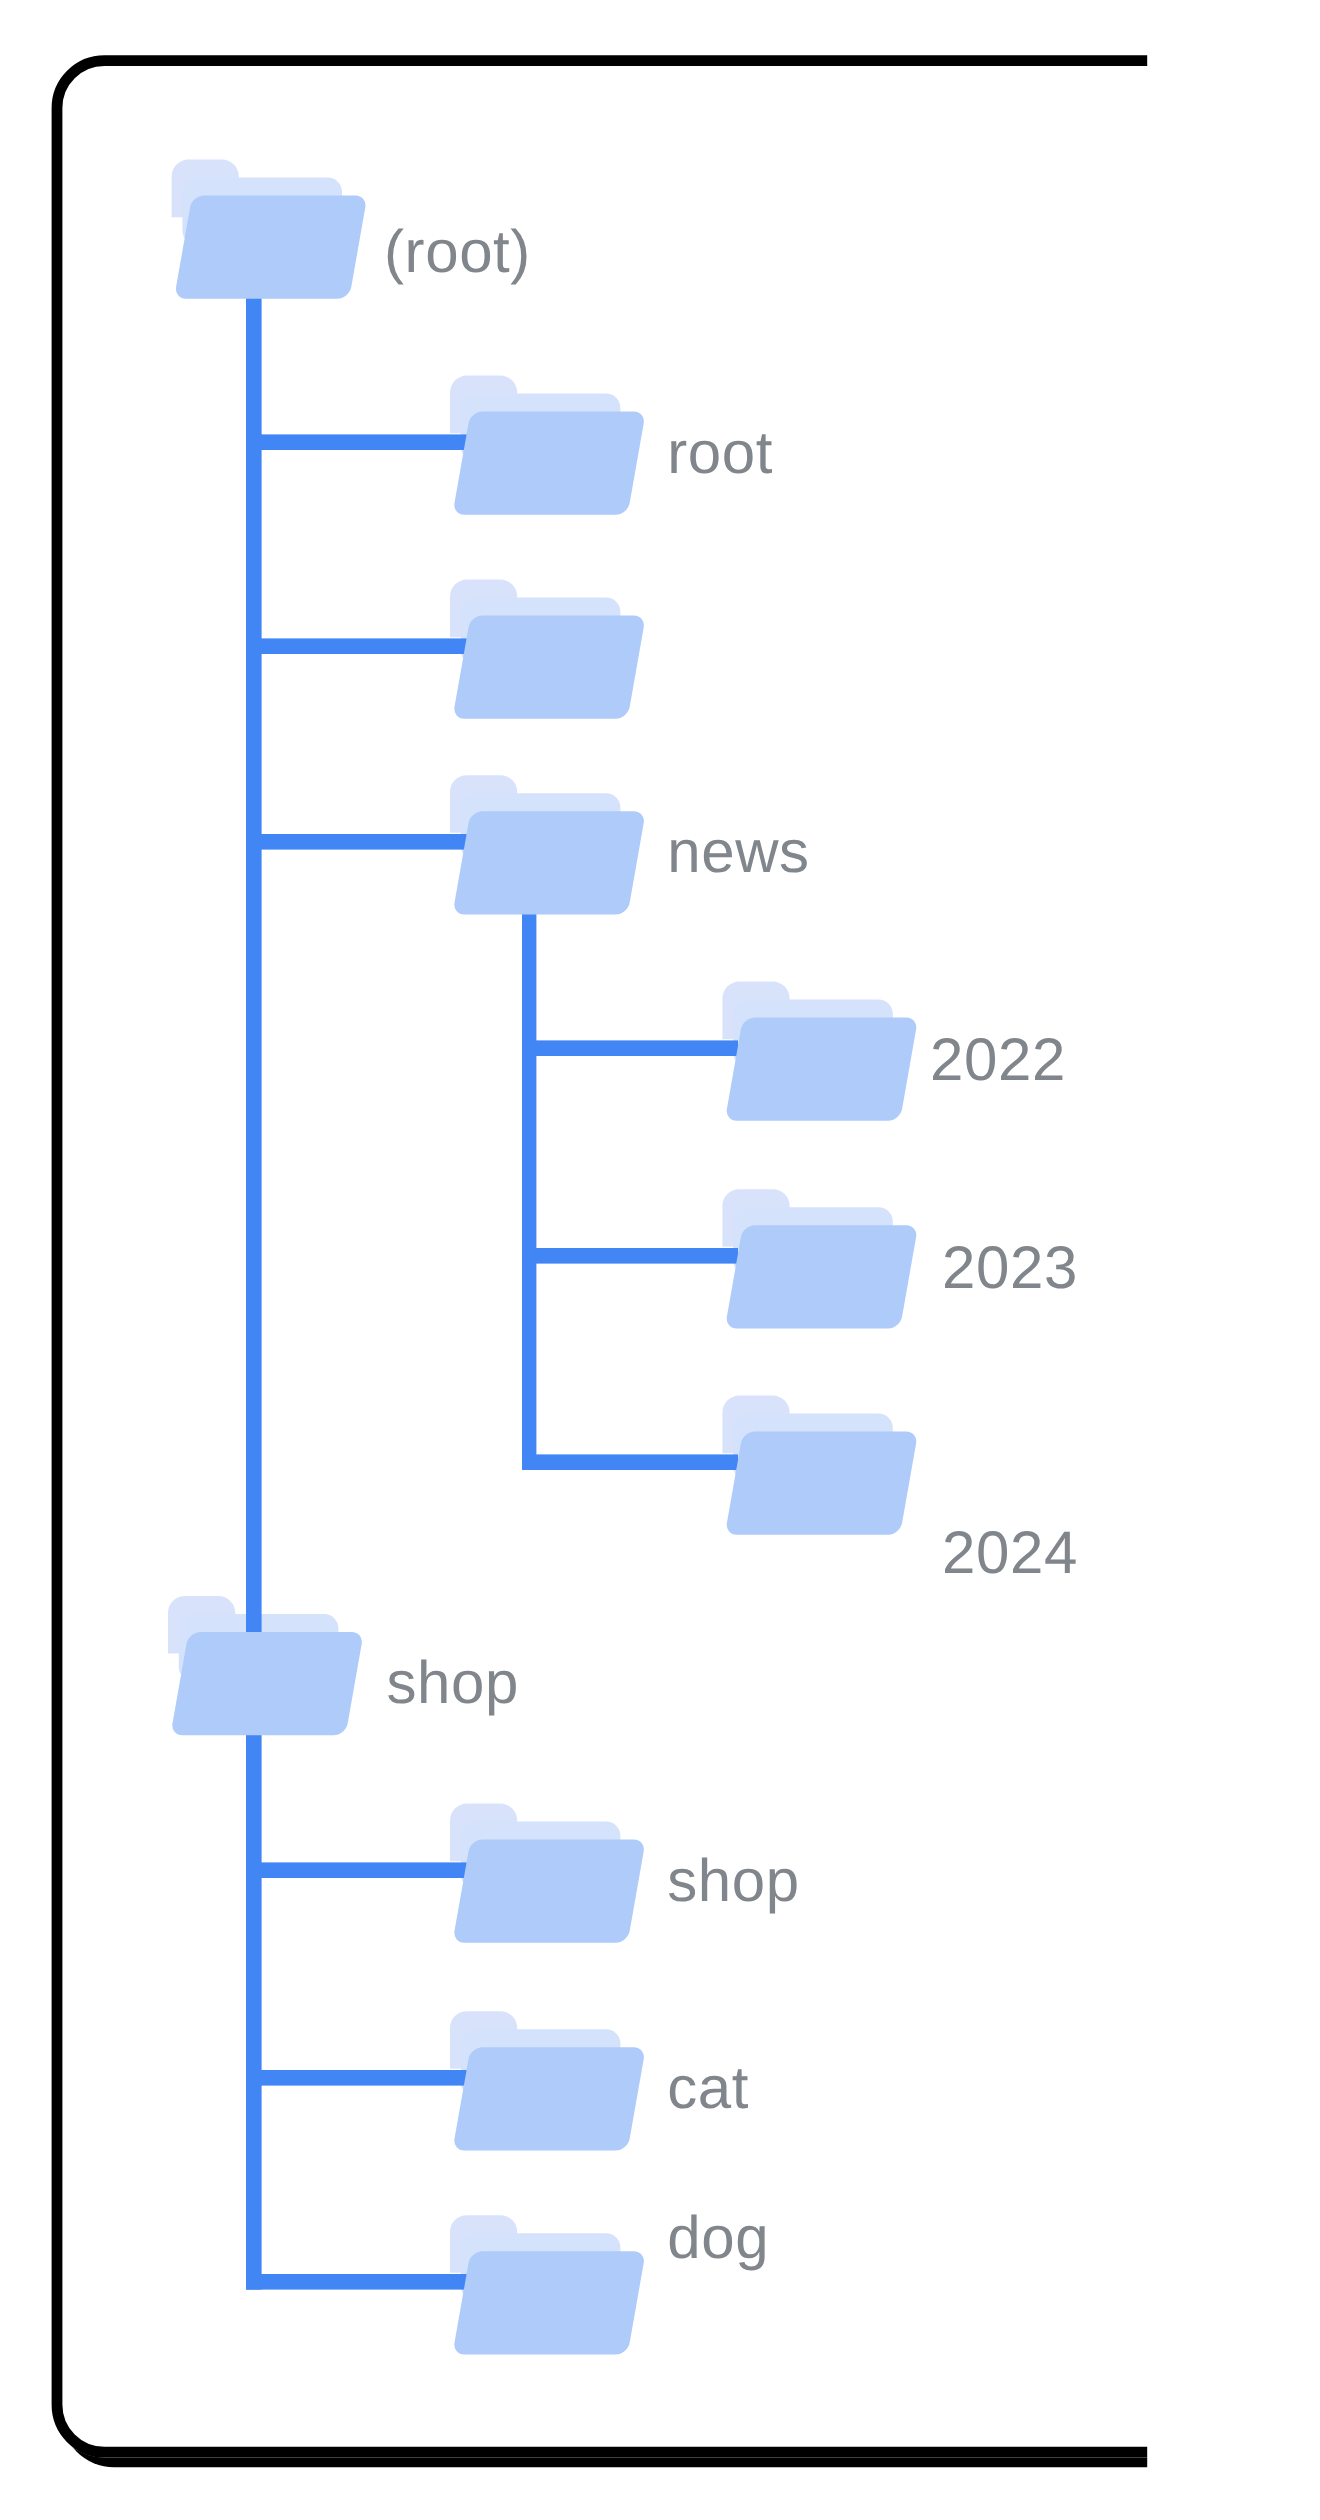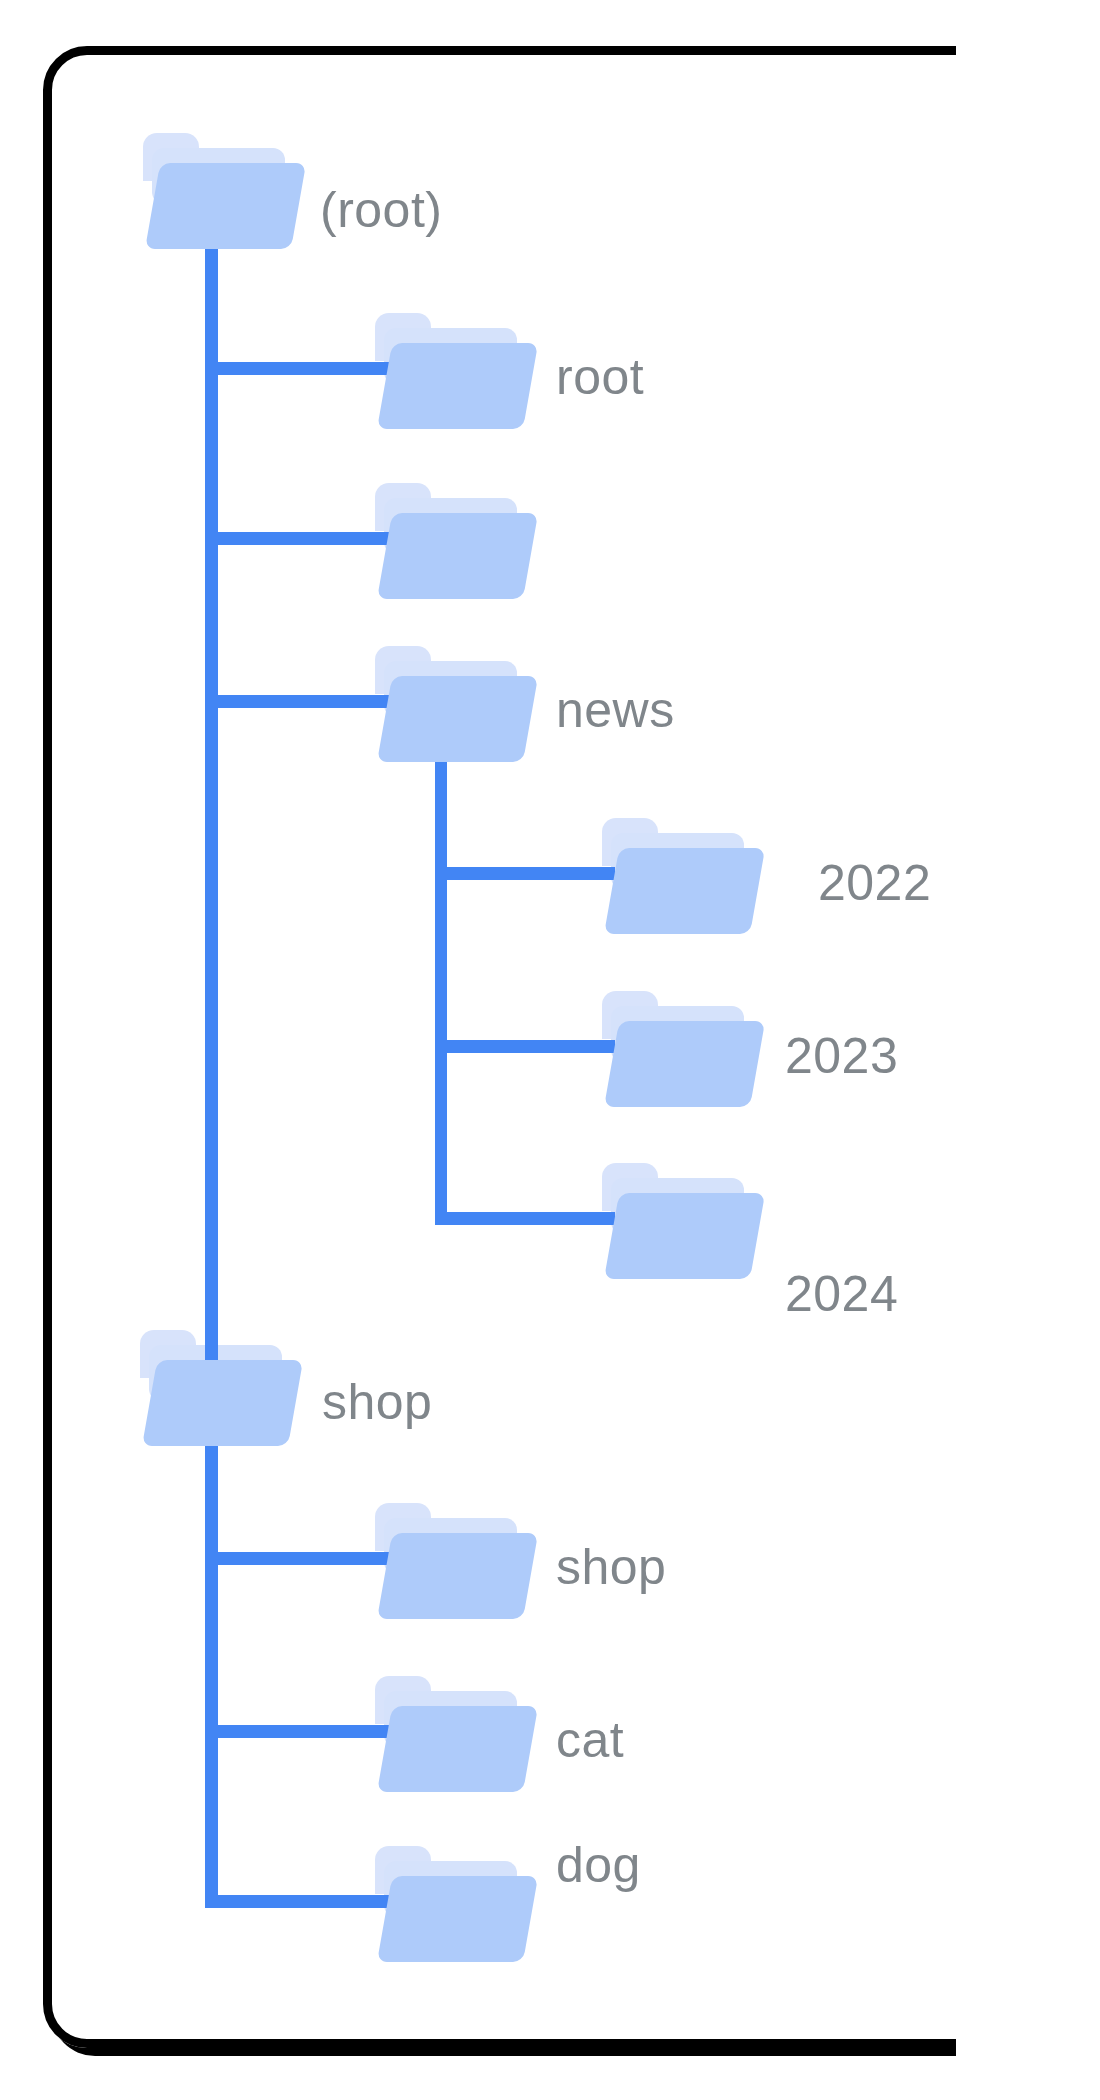--- a/index.html
+++ b/index.html
@@ -137,21 +137,21 @@
   </div>
   <div class="folder" style="left:375px;top:1846px;">
     <div class="tab"></div>
     <div class="back"></div>
     <div class="front"></div>
   </div>
 
   <div class="lbl" style="left:320px;top:181px;">(root)</div>
   <div class="lbl" style="left:556px;top:348px;">root</div>
   <div class="lbl" style="left:556px;top:681px;">news</div>
-  <div class="lbl" style="left:818px;top:854px;">2022</div>
+  <div class="lbl" style="left:775px;top:854px;">2022</div>
   <div class="lbl" style="left:785px;top:1027px;">2023</div>
   <div class="lbl" style="left:785px;top:1265px;">2024</div>
   <div class="lbl" style="left:322px;top:1373px;">shop</div>
   <div class="lbl" style="left:556px;top:1538px;">shop</div>
   <div class="lbl" style="left:556px;top:1711px;">cat</div>
   <div class="lbl" style="left:556px;top:1836px;">dog</div>
 
 </div>
 
 </body></html>

